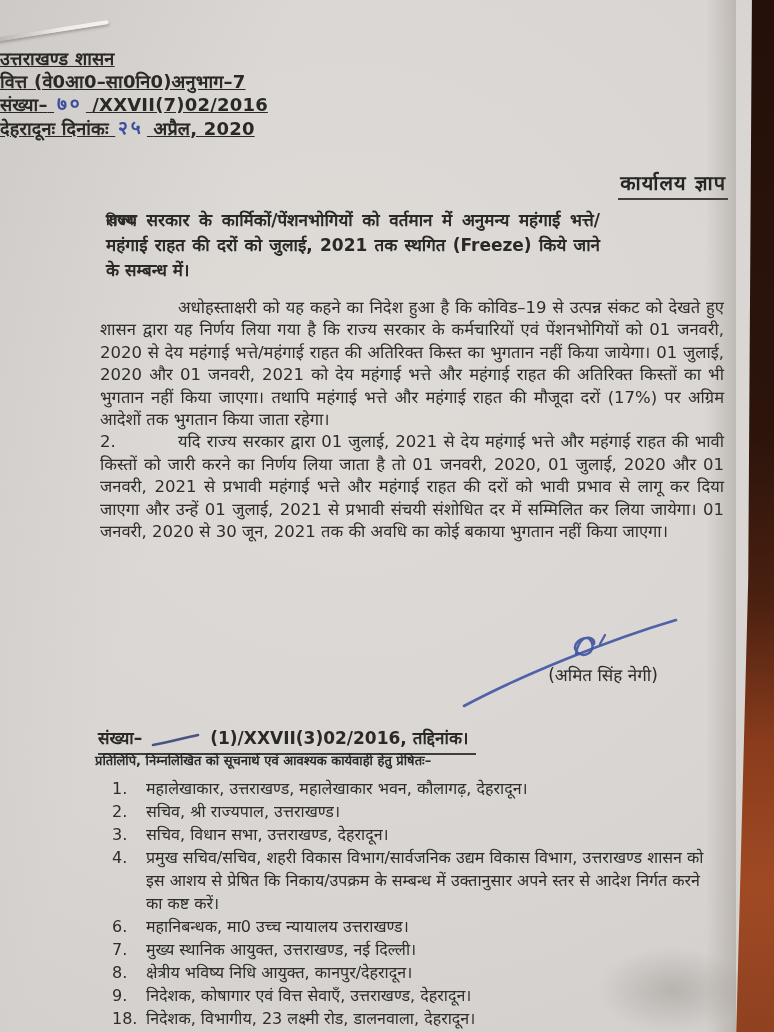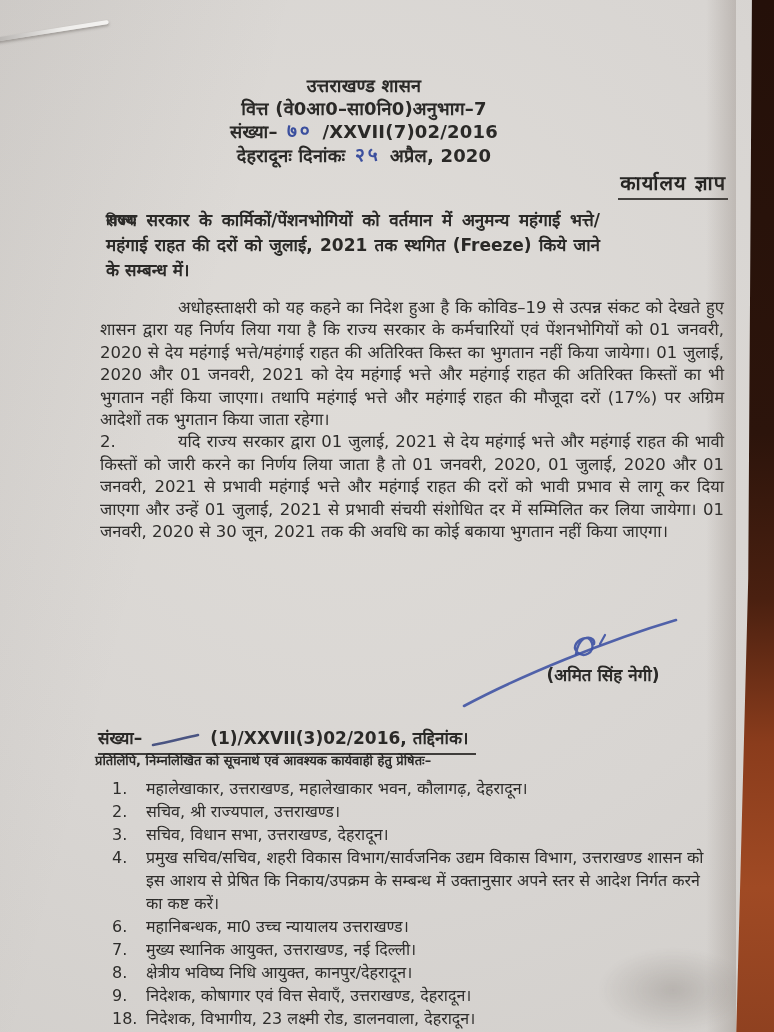--- a/index.html
+++ b/index.html
@@ -18,22 +18,22 @@
     color:#2c2b29;
   }
   
   .pin{
     position:absolute;left:-6px;top:38px;width:116px;height:4px;border-radius:3px;
     background:linear-gradient(90deg,#b5b2af,#eeedeb 60%,#f4f3f1);
     box-shadow:0 2px 3px rgba(60,55,50,.35);
     transform:rotate(-9deg);transform-origin:left center;
   }
   .doc-header{
-    position:absolute;top:75px;left:0;right:46px;text-align:center;
-    font-size:18px;font-weight:700;line-height:22.5px;letter-spacing:.2px;color:#2a2927;
+    position:absolute;top:48px;left:0;right:46px;
+    font-size:18px;font-weight:700;line-height:22.5px;letter-spacing:.2px;color:#2a2927;text-decoration:underline;
   }
   .hand{
     color:#3b4f9e;font-weight:600;letter-spacing:3px;
     display:inline-block;transform:translateY(-1px) rotate(-2deg);
     padding:0 3px;font-size:19px;
   }
   .memo-title{
     position:absolute;top:169px;left:4px;right:46px;text-align:right;
     font-size:20px;font-weight:700;color:#262523;
   }
@@ -49,21 +49,21 @@
   .body-block{
     position:absolute;top:297px;left:100px;width:624px;
     font-size:16.5px;line-height:22.4px;text-align:justify;font-weight:500;color:#2e2d2b;
   }
   .para{position:relative;text-indent:78px;margin:0;}
   .para-num{position:absolute;left:0;top:0;text-indent:0;font-weight:500;}
   
   .sign-svg{position:absolute;left:458px;top:614px;width:252px;height:96px;}
   .sign-block{
     position:absolute;top:663px;left:496px;width:214px;text-align:center;
-    font-size:17px;font-weight:700;line-height:25px;color:#2a2927;
+    font-size:17px;font-weight:400;line-height:25px;color:#2a2927;
   }
   .footer-number{position:absolute;top:726px;left:98px;font-size:17px;font-weight:700;color:#2a2927;}
   .underline{
     display:inline-flex;align-items:baseline;gap:8px;
     border-bottom:2px solid rgba(45,44,42,.9);padding:0 8px 4px 0;
   }
   .slash-svg{width:52px;height:14px;align-self:center;transform:translateY(2px);}
   .copy-line{position:absolute;top:751px;left:95px;font-size:13px;font-weight:600;color:#2a2927;}
   .recipients{
     position:absolute;top:777px;left:112px;width:606px;margin:0;padding:0;list-style:none;

